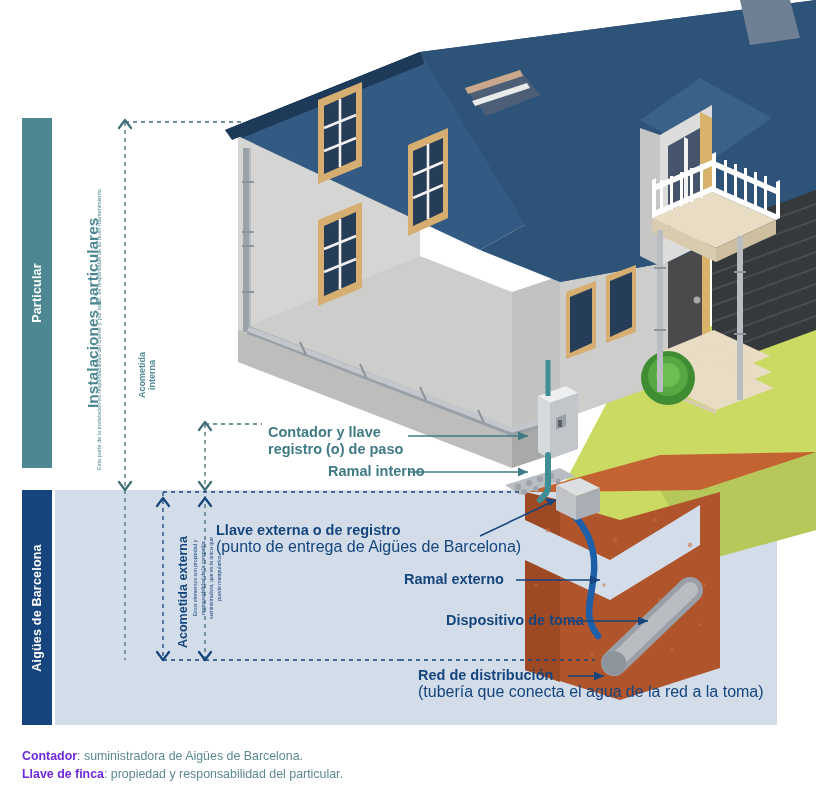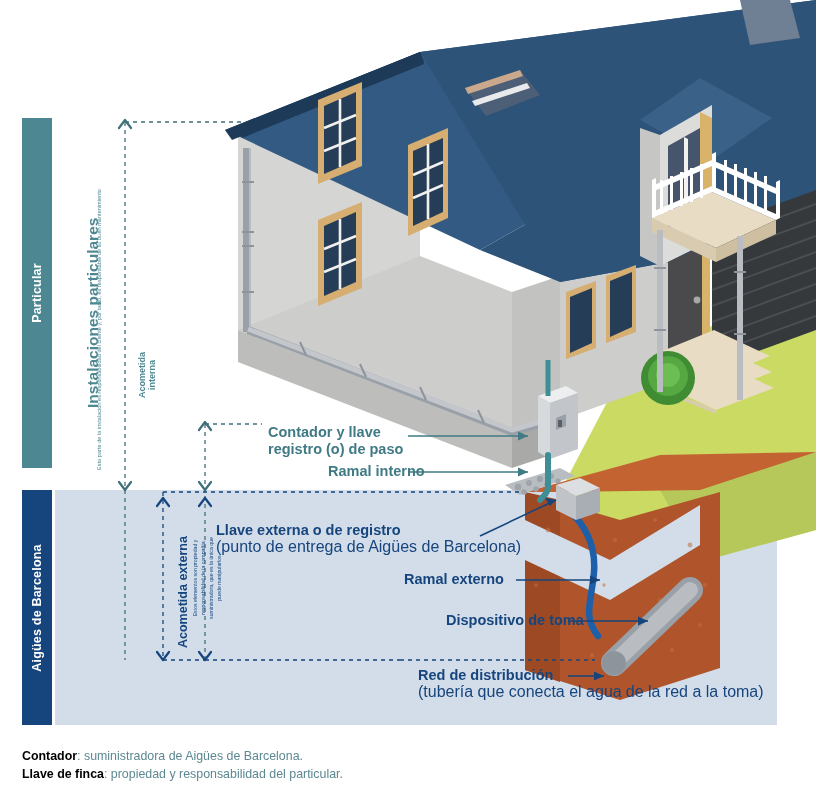--- a/index.html
+++ b/index.html
@@ -30,21 +30,21 @@
   
   .lbl{position:absolute;}
   .lbl b{display:block;font-weight:bold;}
   .lbl-teal{color:#3f7a85;}
   .lbl-blue{color:#16457e;}
   .t15{font-size:14.5px;line-height:17px;}
   .sub{font-weight:normal;font-size:16px;line-height:15px;}
 
   
   .footer{position:absolute;left:22px;top:748px;font-size:12.4px;line-height:17.5px;color:#5c8891;}
-  .footer b{color:#000000;margin-top:44px;}
+  .footer b{color:#6d28d9;margin-top:44px;}
 
   svg{display:block;}
   .svg-layer{position:absolute;left:0;top:0;width:816px;height:793px;pointer-events:none;}
 </style>
 </head>
 <body>
 
 <div id="stage">
 
   <svg class="svg-layer" viewBox="0 0 816 793">

